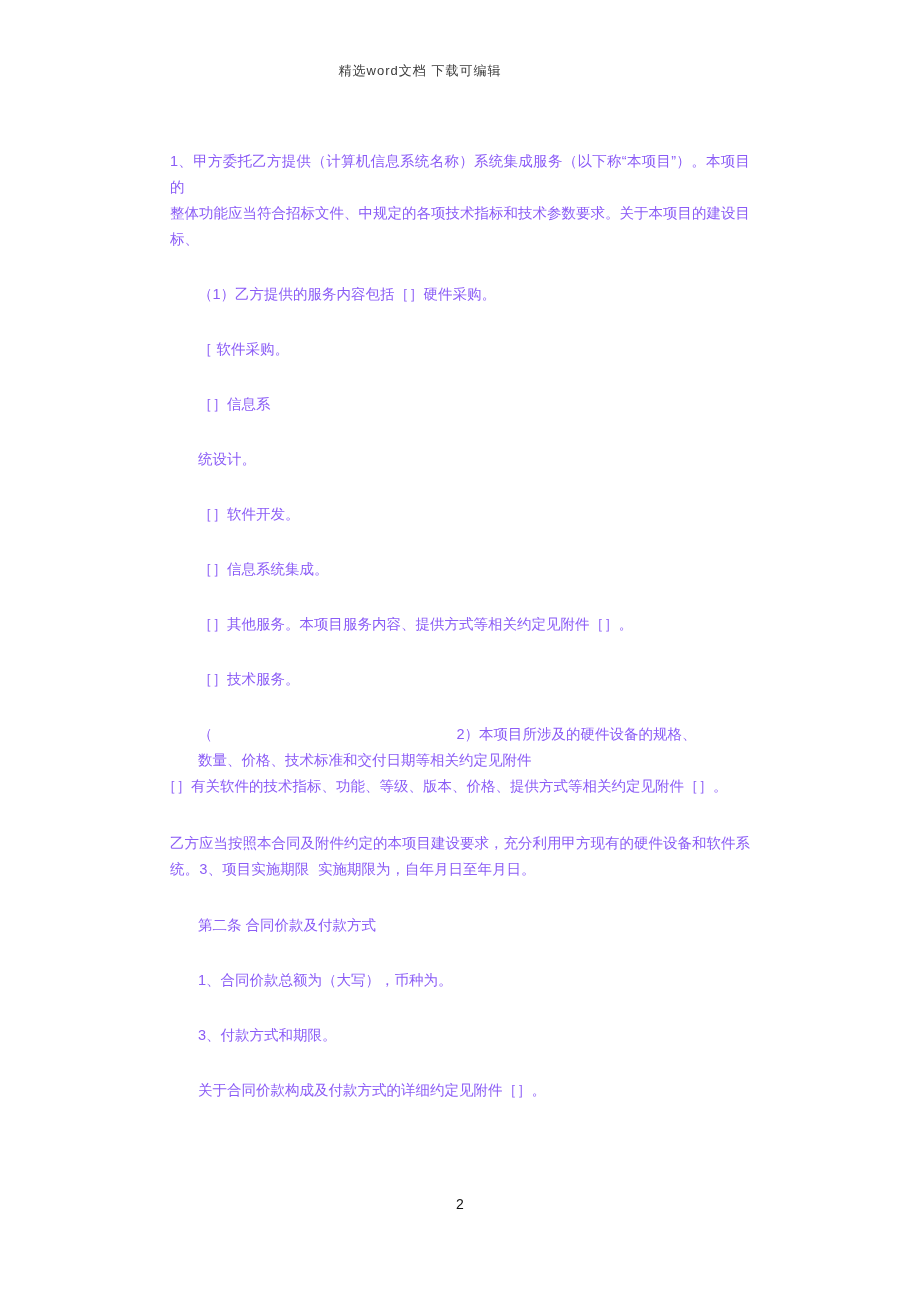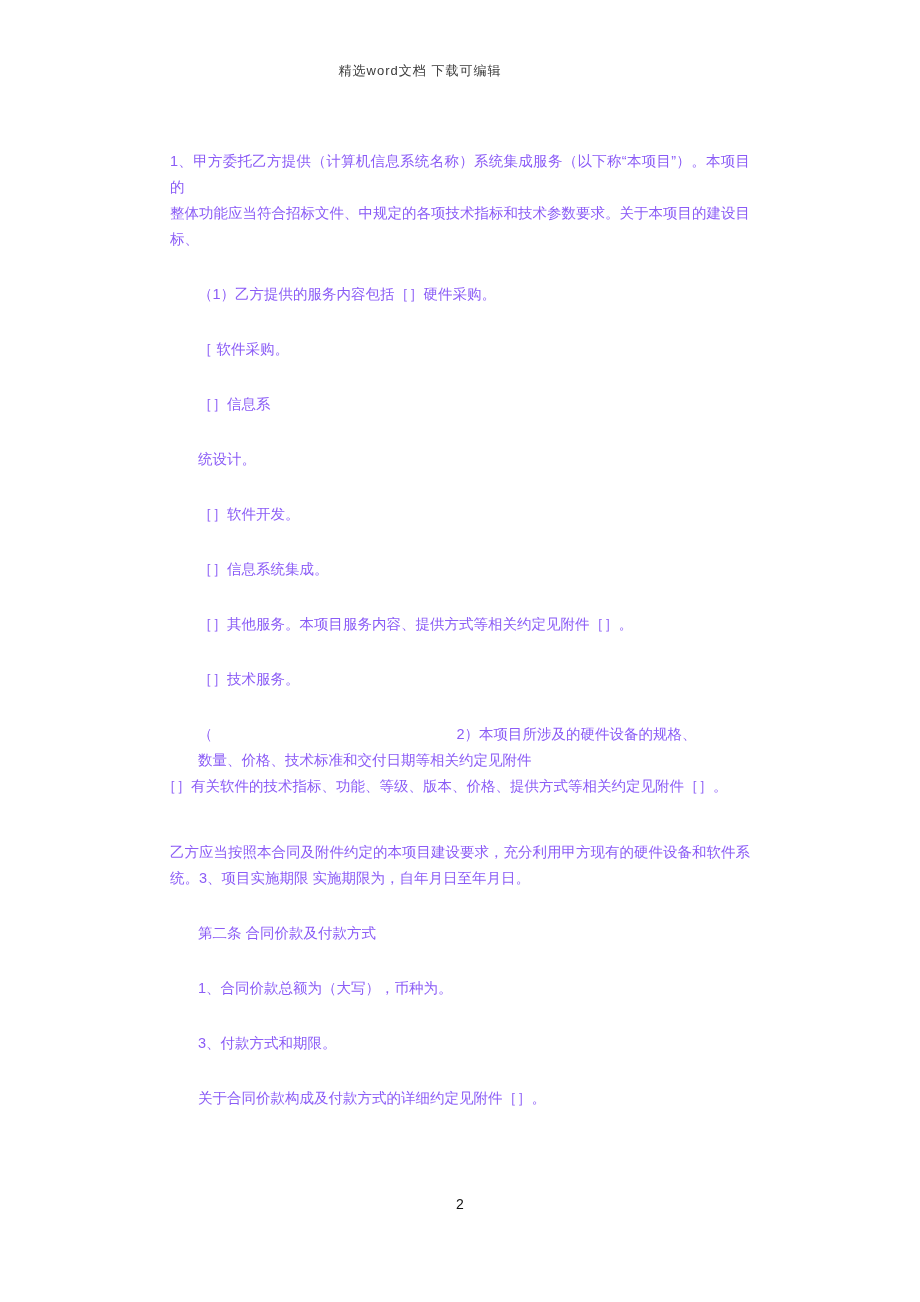--- a/index.html
+++ b/index.html
@@ -41,21 +41,21 @@
   }
   .para {
     font-size: 14.5px;
     line-height: 26px;
     margin: 0;
     font-family: "Liberation Sans", "DejaVu Sans", sans-serif;
     color: #8b5cf6;
     text-align: justify;
   }
   .gap-md { margin-top: 29px; }
-  .gap-lg { margin-top: 40px; }
+  .gap-lg { margin-top: 32px; font-family: Liberation Mono, monospace; }
   .indent { text-indent: 28px; }
   .wide-gap-line {
     display: flex;
     justify-content: flex-start;
   }
   .wide-gap-line .left {
     padding-left: 28px;
   }
   .wide-gap-line .right {
     margin-left: 244px;

